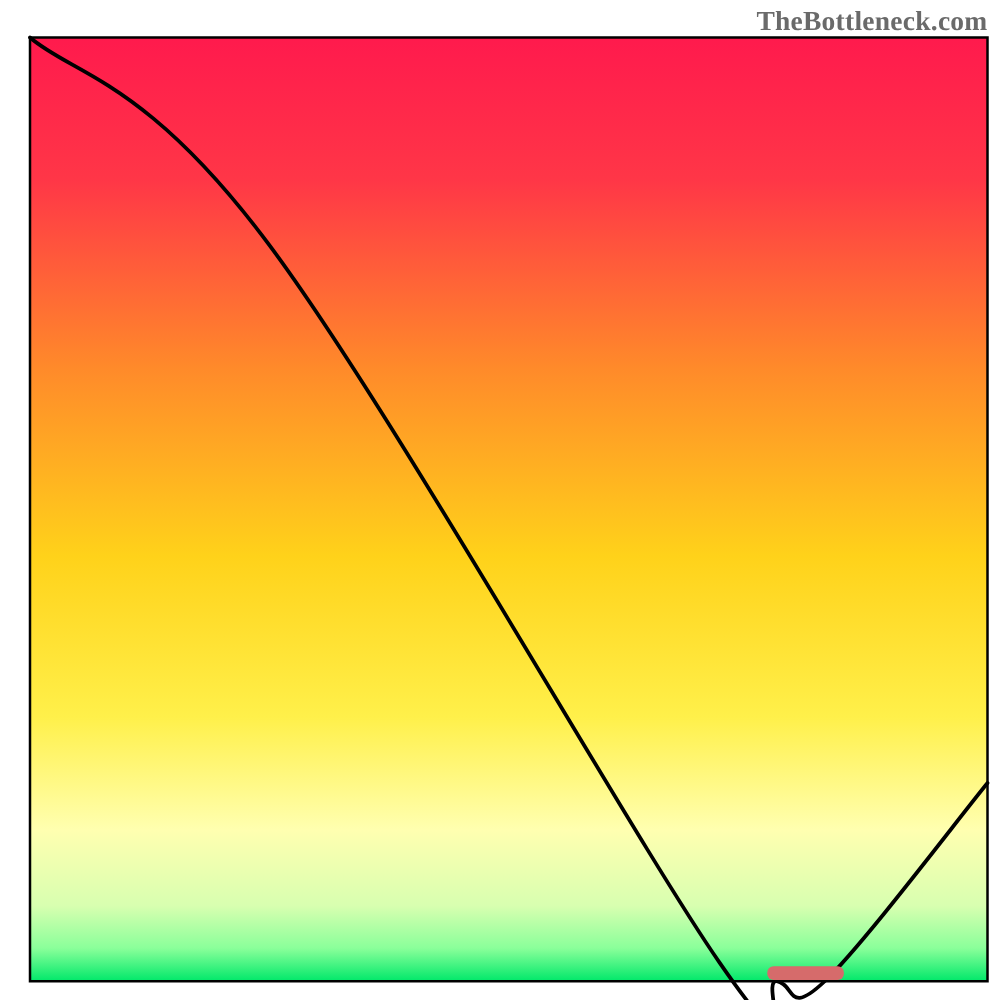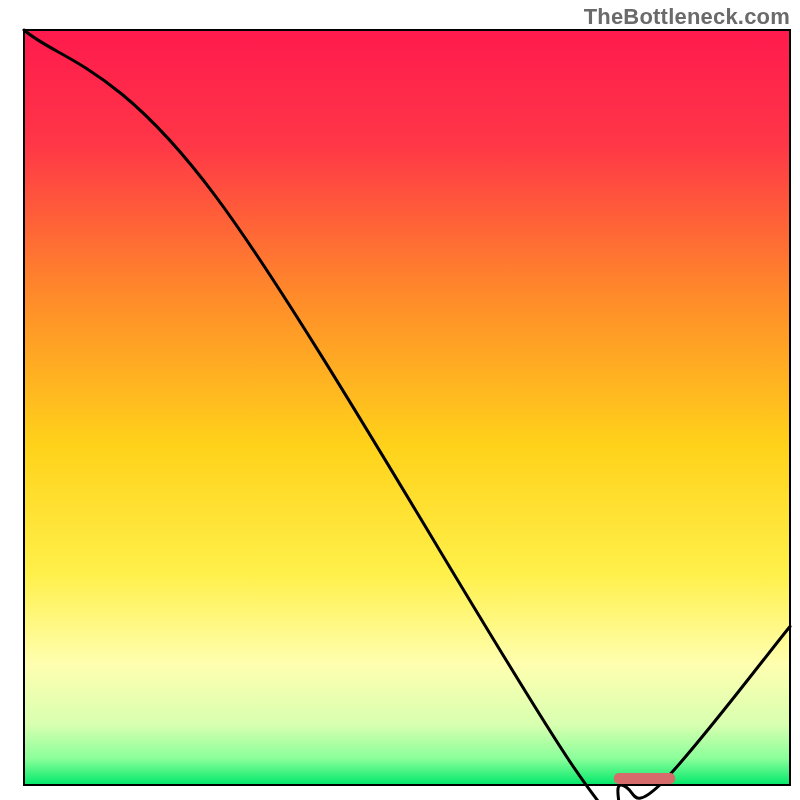--- a/index.html
+++ b/index.html
@@ -16,20 +16,21 @@
     height: 800px;
   }
   .watermark {
     position: absolute;
     top: 4px;
     right: 10px;
     font-size: 22px;
     font-weight: bold;
     color: #6a6a6a;
     letter-spacing: 0.2px;
+    font-family: Liberation Serif, serif;
   }
   svg {
     position: absolute;
     top: 0;
     left: 0;
   }
 </style>
 </head>
 <body>
 

